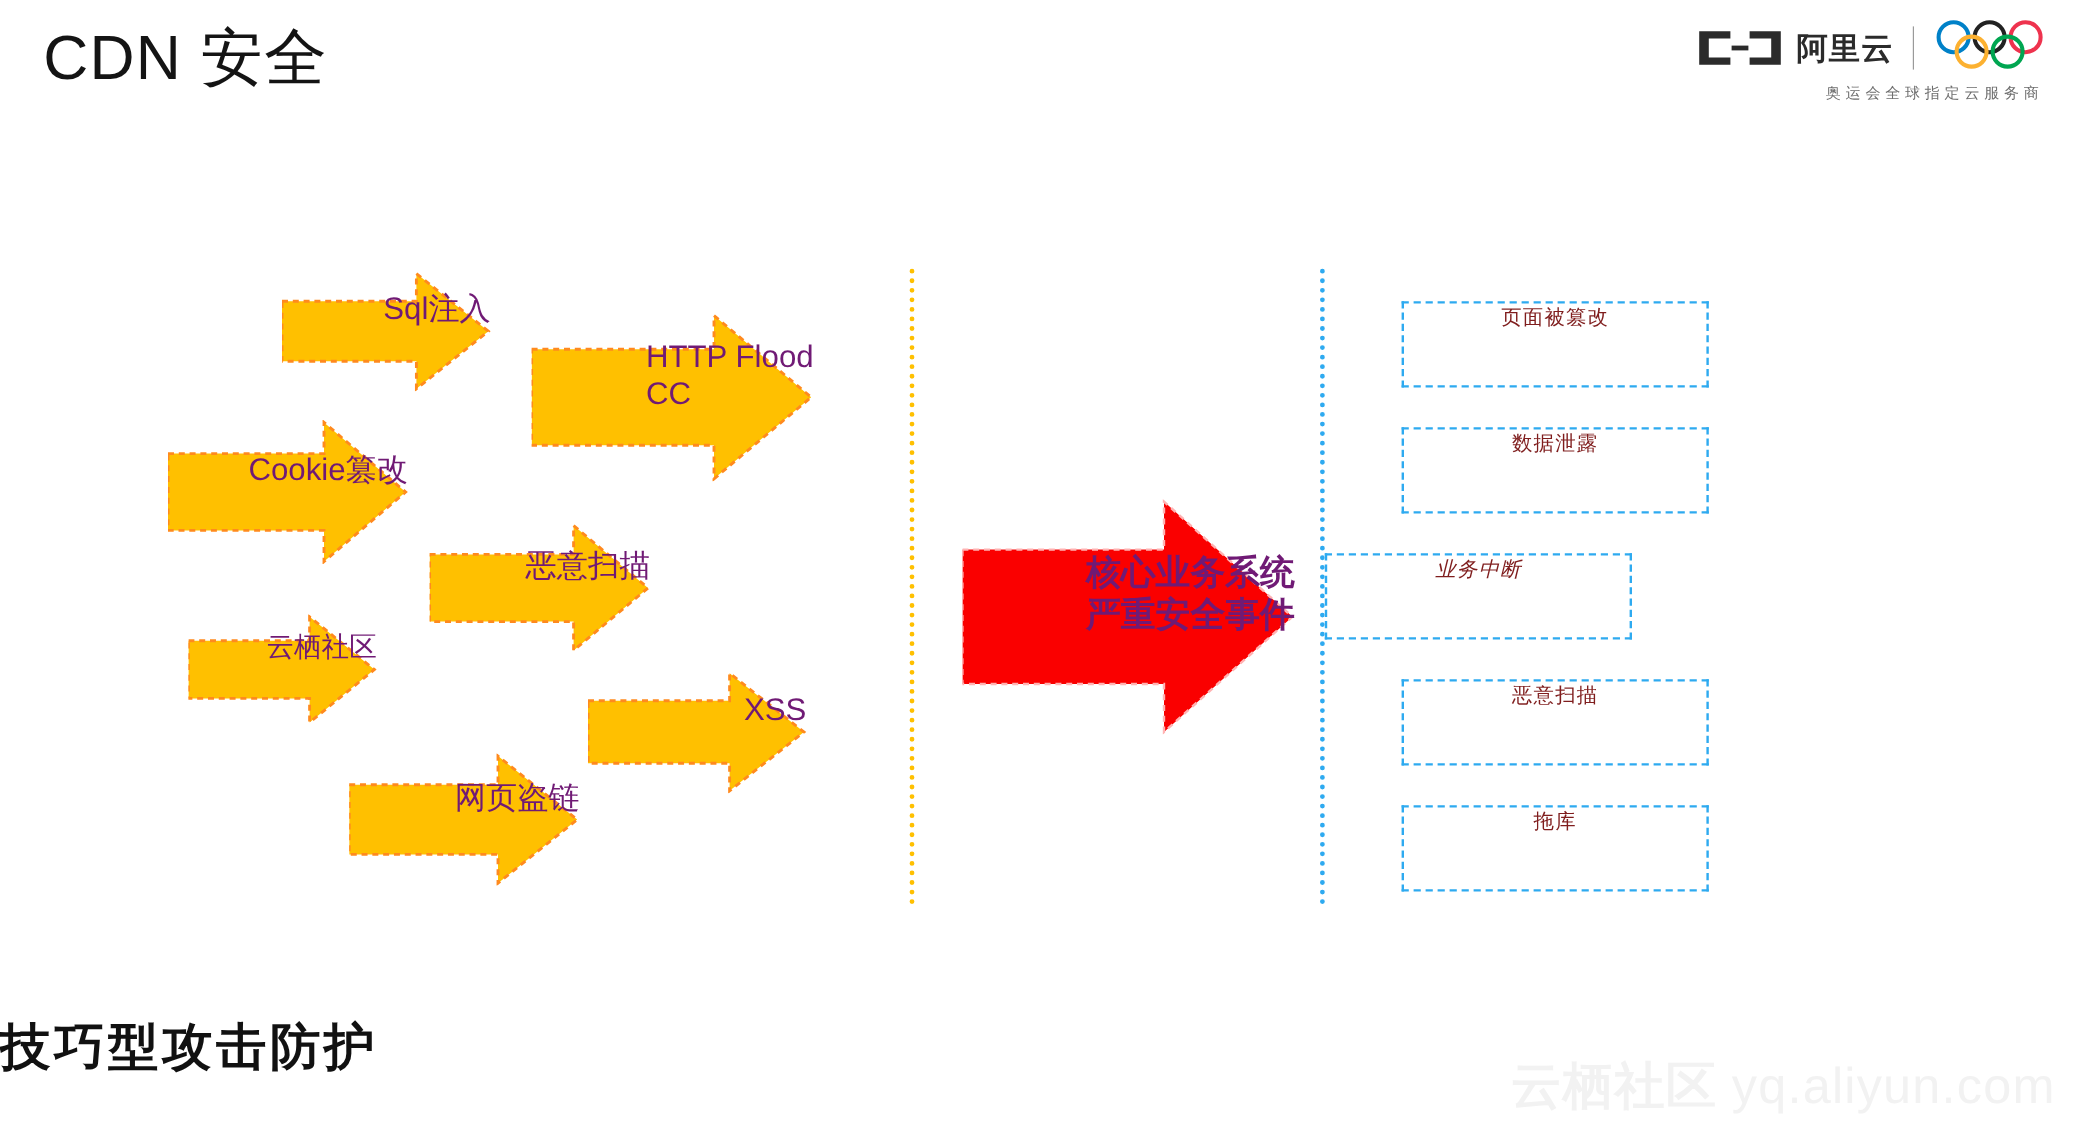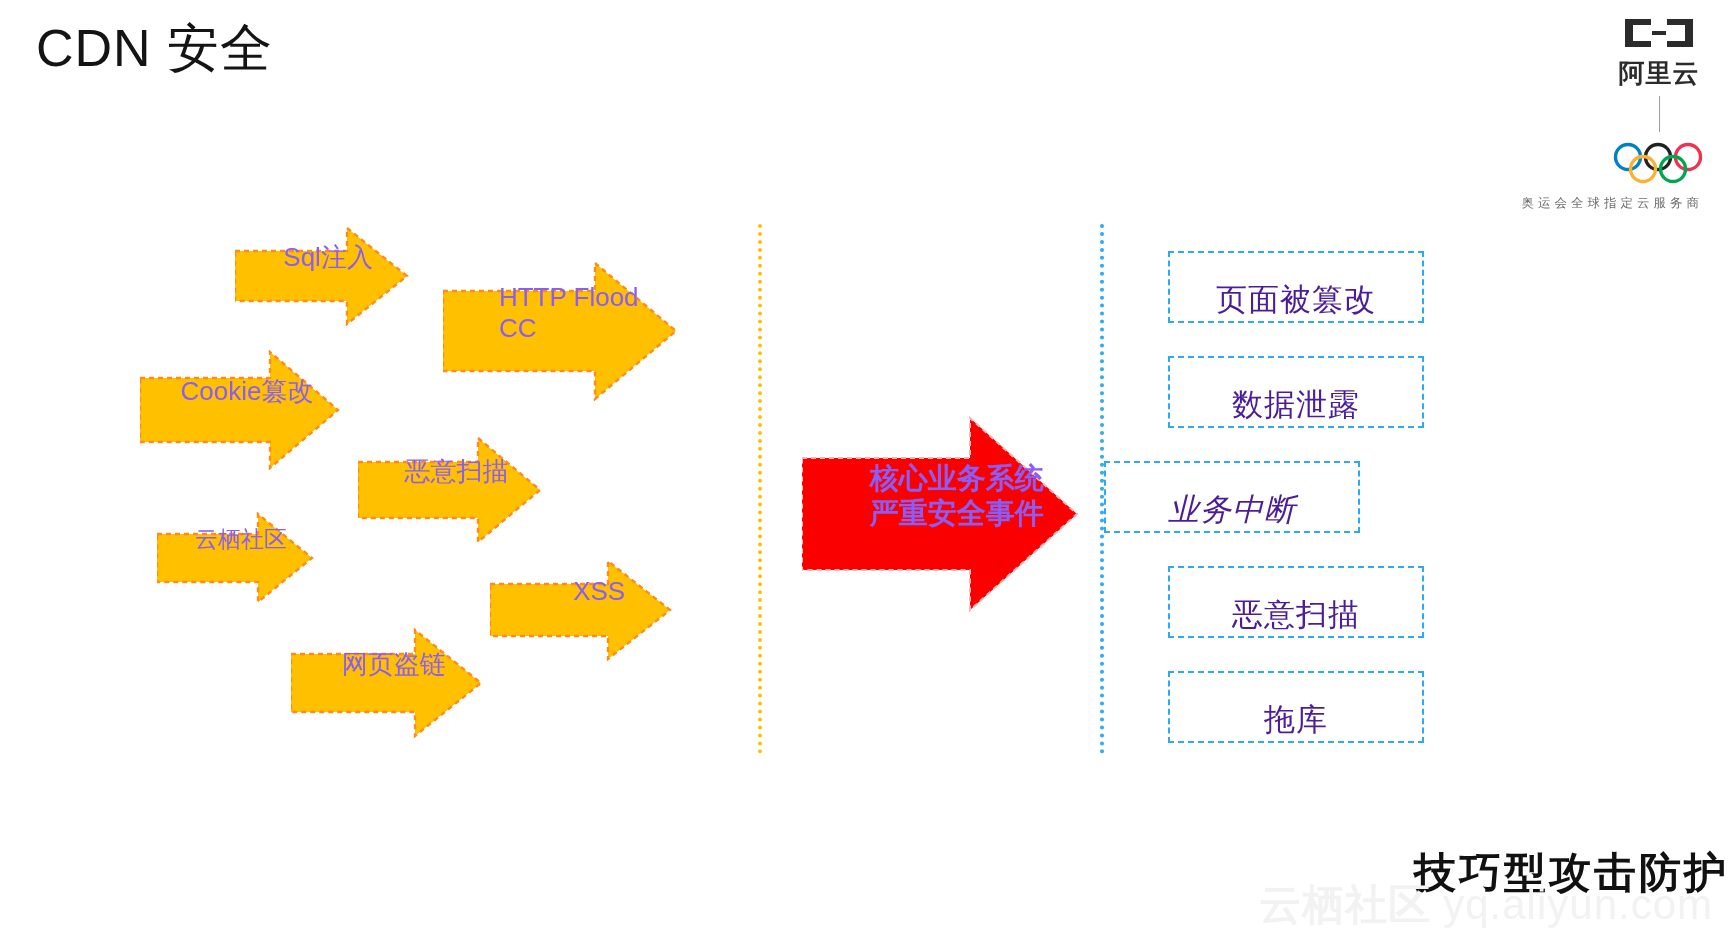--- a/index.html
+++ b/index.html
@@ -37,21 +37,20 @@
     right: 22px;
     top: 16px;
     display: flex;
     flex-direction: column;
     align-items: flex-end;
   }
   .logo-row {
     display: flex;
     align-items: center;
     gap: 10px;
-    flex-direction: column;
   }
   .logo-mark {
     display: flex;
     align-items: center;
     gap: 2px;
   }
   .logo-cn {
     font-size: 26px;
     font-weight: 700;
     color: #2b2b2b;
@@ -81,23 +80,23 @@
     border-left-style: dotted;
   }
   .divider.yellow { border-left-color: #ffc000; }
   .divider.blue   { border-left-color: #2eaaf0; }
 
   
   .arrow {
     position: absolute;
     display: flex;
     align-items: center;
-    justify-content: center;
+    justify-content: flex-end;
     box-sizing: border-box;
-    color: #8b5cf6;
+    color: #701a75;
     text-align: left;
     line-height: 1.12;
     white-space: pre-line;
   }
   .arrow .arrow-label {
     position: relative;
     z-index: 2;
     pointer-events: none;
   }
   .arrow .arrow-shape {
@@ -121,34 +120,34 @@
     line-height: 1.2;
   }
 
   
   .result-box {
     position: absolute;
     box-sizing: border-box;
     border: 2px dashed #2eaaf0;
     background: #ffffff;
     display: flex;
-    align-items: flex-end;
+    align-items: flex-start;
     justify-content: center;
-    font-size: 31px;
-    color: #4c1d95;
+    font-size: 17px;
+    color: #7f1d1d;
     letter-spacing: 1px;
   }
 
   
   .caption {
     position: absolute;
     left: 0;
     right: 0;
     top: 845px;
-    text-align: right;
+    text-align: left;
     font-size: 42px;
     font-weight: 700;
     color: #111111;
     letter-spacing: 3px;
   }
 
   
   .watermark {
     position: absolute;
     right: 16px;

